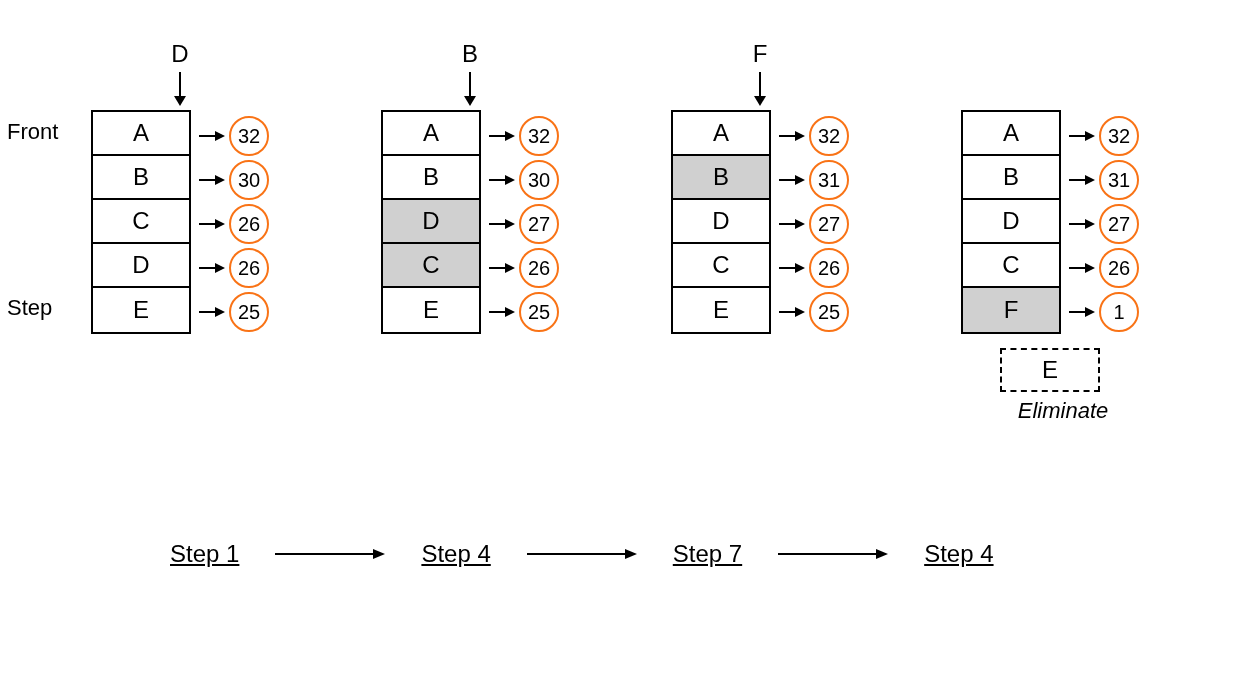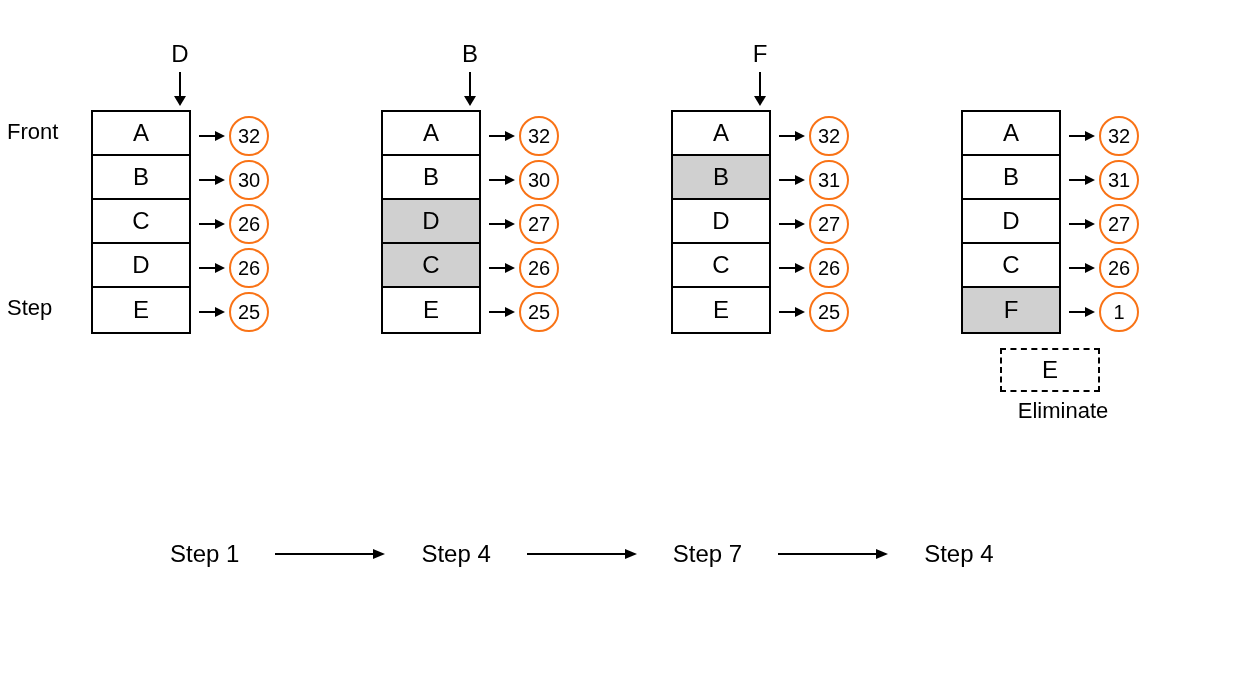--- a/index.html
+++ b/index.html
@@ -103,31 +103,33 @@
     width: 100px;
     height: 44px;
     border: 2px dashed #000;
     display: flex;
     align-items: center;
     justify-content: center;
     font-size: 24px;
   }
   .elim-caption {
     margin-top: 6px;
+    font-style: italic;
     font-size: 22px;
     margin-left: 26px;
   }
   .steps {
     position: absolute;
     top: 540px;
     left: 170px;
     display: flex;
     align-items: center;
     gap: 36px;
     font-size: 24px;
+    text-decoration: underline;
   }
   .long-arrow {
     display: inline-block;
   }
   svg { display: block; }
 </style>
 </head>
 <body>
 
 <div class="diagram">

